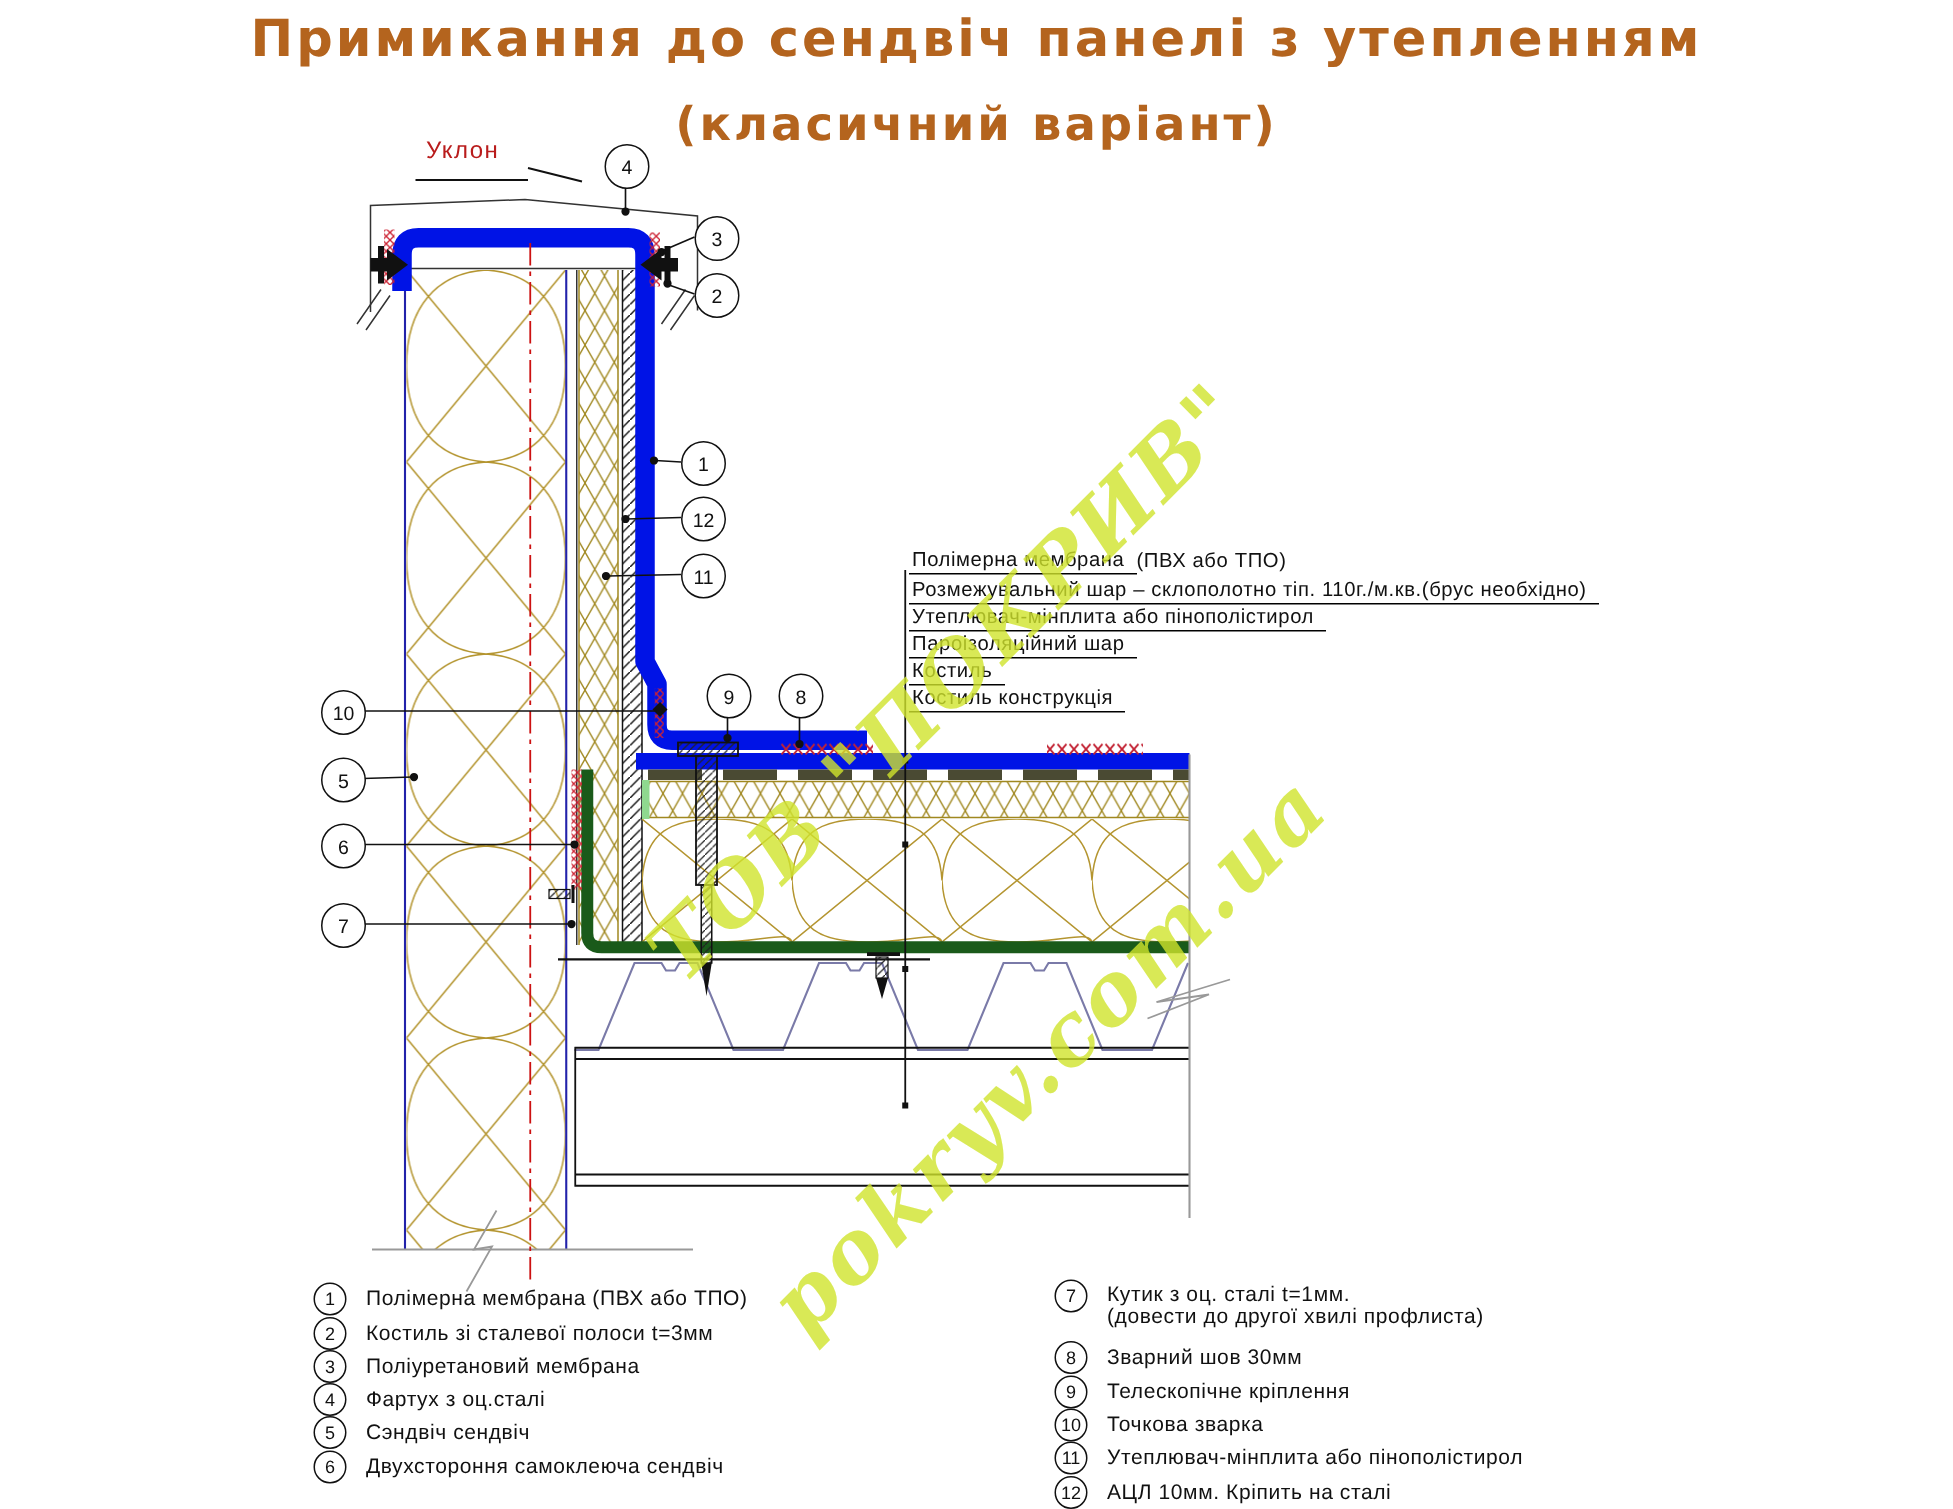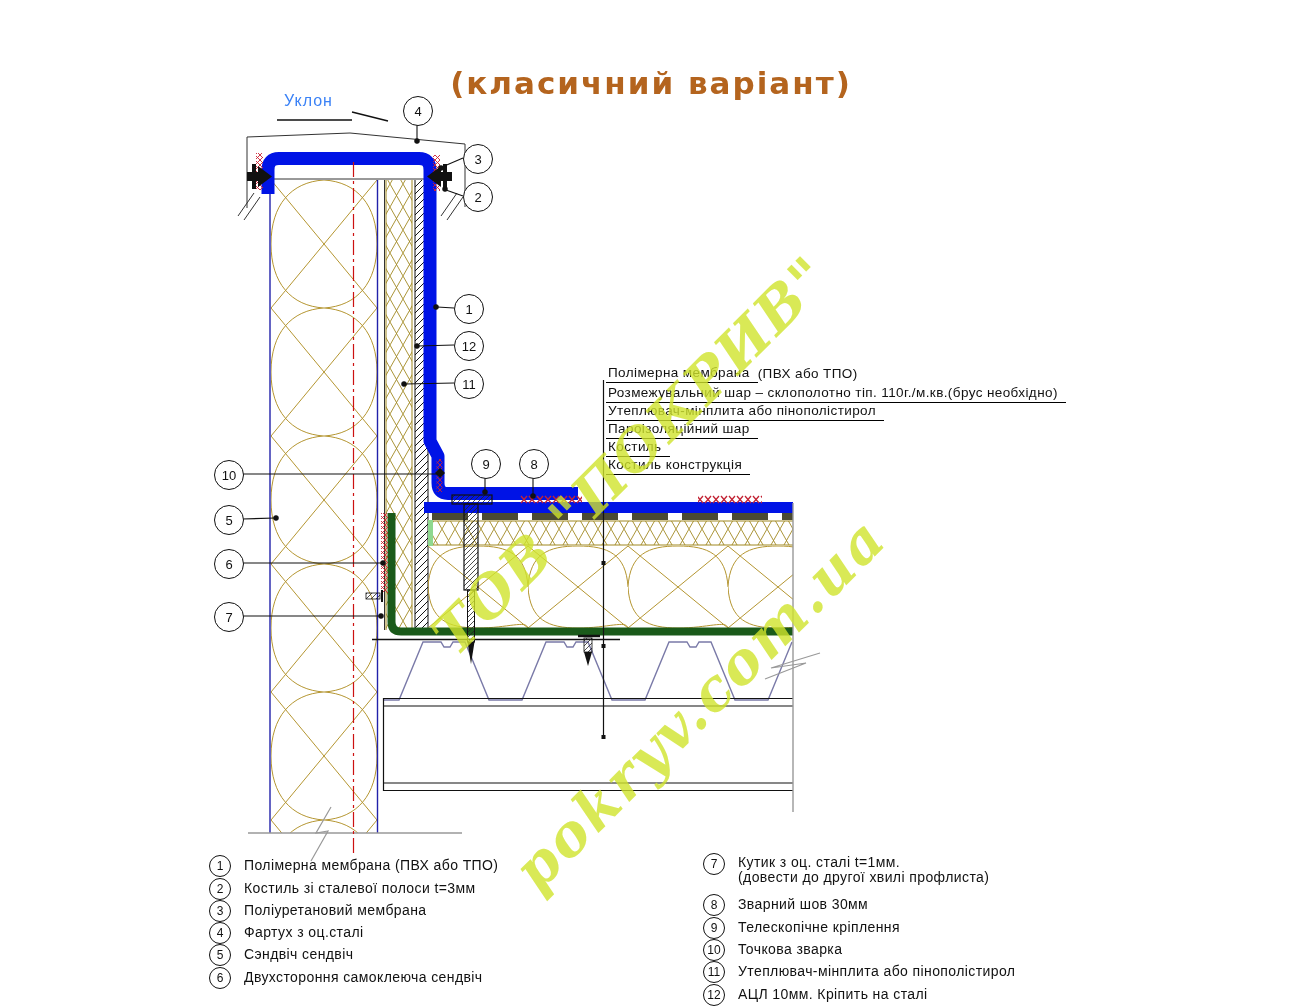--- a/index.html
+++ b/index.html
@@ -3,21 +3,21 @@
 <meta charset="utf-8">
 <style>
   html,body{margin:0;padding:0;background:#fff;}
   #page{position:relative;width:1302px;height:1006px;background:#fff;overflow:hidden;
         font-family:"Liberation Sans",sans-serif;color:#111;}
   .title{position:absolute;left:0;width:100%;text-align:center;color:#b4641e;
          font-family:"DejaVu Sans",sans-serif;font-weight:bold;white-space:nowrap;}
   #title1{top:6px;font-size:34px;letter-spacing:2px;}
   #title2{top:65px;font-size:31px;letter-spacing:2px;}
   #svgwrap{position:absolute;left:0;top:0;width:1302px;height:1006px;}
-  .slope{position:absolute;left:284px;top:92px;font-size:16px;letter-spacing:1px;color:#3b82f6;}
+  .slope{position:absolute;left:284px;top:92px;font-size:16px;letter-spacing:1px;color:#b91c1c;}
   .co{position:absolute;width:28px;height:28px;border:1.4px solid #111;border-radius:50%;
       background:#fff;display:flex;align-items:center;justify-content:center;
       font-size:13px;line-height:1;}
   .layer-label{position:absolute;left:606px;display:flex;align-items:flex-end;
       font-size:13.5px;letter-spacing:.4px;white-space:nowrap;}
   .layer-label .u{border-bottom:1.3px solid #000;padding:0 8px 2px 2px;}
   .layer-label .s{padding-bottom:2px;}
   .lg{position:absolute;display:flex;gap:13px;align-items:flex-start;}
   .lg-n{width:20px;height:20px;border:1.2px solid #111;border-radius:50%;flex:none;
         display:flex;align-items:center;justify-content:center;font-size:12px;line-height:1;}
@@ -27,20 +27,21 @@
       color:rgba(207,227,44,.8);transform-origin:0 100%;transform:rotate(-45deg);
       white-space:nowrap;pointer-events:none;z-index:5;}
   #wm1{left:468px;top:600px;height:70px;font-size:56px;letter-spacing:2px;}
   #wm2{left:549px;top:835px;height:70px;font-size:57px;letter-spacing:3px;}
 </style>
 </head>
 <body>
 
 <div id="page">
 
+  <div id="title1" class="title">Примикання до сендвіч панелі з утепленням</div>
   <div id="title2" class="title">(класичний варіант)</div>
 
   <div id="svgwrap">
   <svg width="1302" height="1006" viewBox="0 0 1302 1006" xmlns="http://www.w3.org/2000/svg">
     <defs>
       <pattern id="pLoopW" width="106" height="128" patternUnits="userSpaceOnUse" patternTransform="translate(271,180)">
         <path d="M53,0 C20,2 0,25 0,64 C0,103 20,126 53,128 M53,0 C86,2 106,25 106,64 C106,103 86,126 53,128 M0,0 L106,128 M106,0 L0,128" fill="none" stroke="#b49530" stroke-width="1"></path>
       </pattern>
       <pattern id="pLoopR" width="100" height="82" patternUnits="userSpaceOnUse" patternTransform="translate(428,546)">
         <path d="M0,41 C2,8 20,0 50,0 C80,0 98,8 100,41 M0,41 C2,74 20,82 50,82 C80,82 98,74 100,82 M0,0 L100,82 M100,0 L0,82" fill="none" stroke="#b49530" stroke-width="1"></path>

